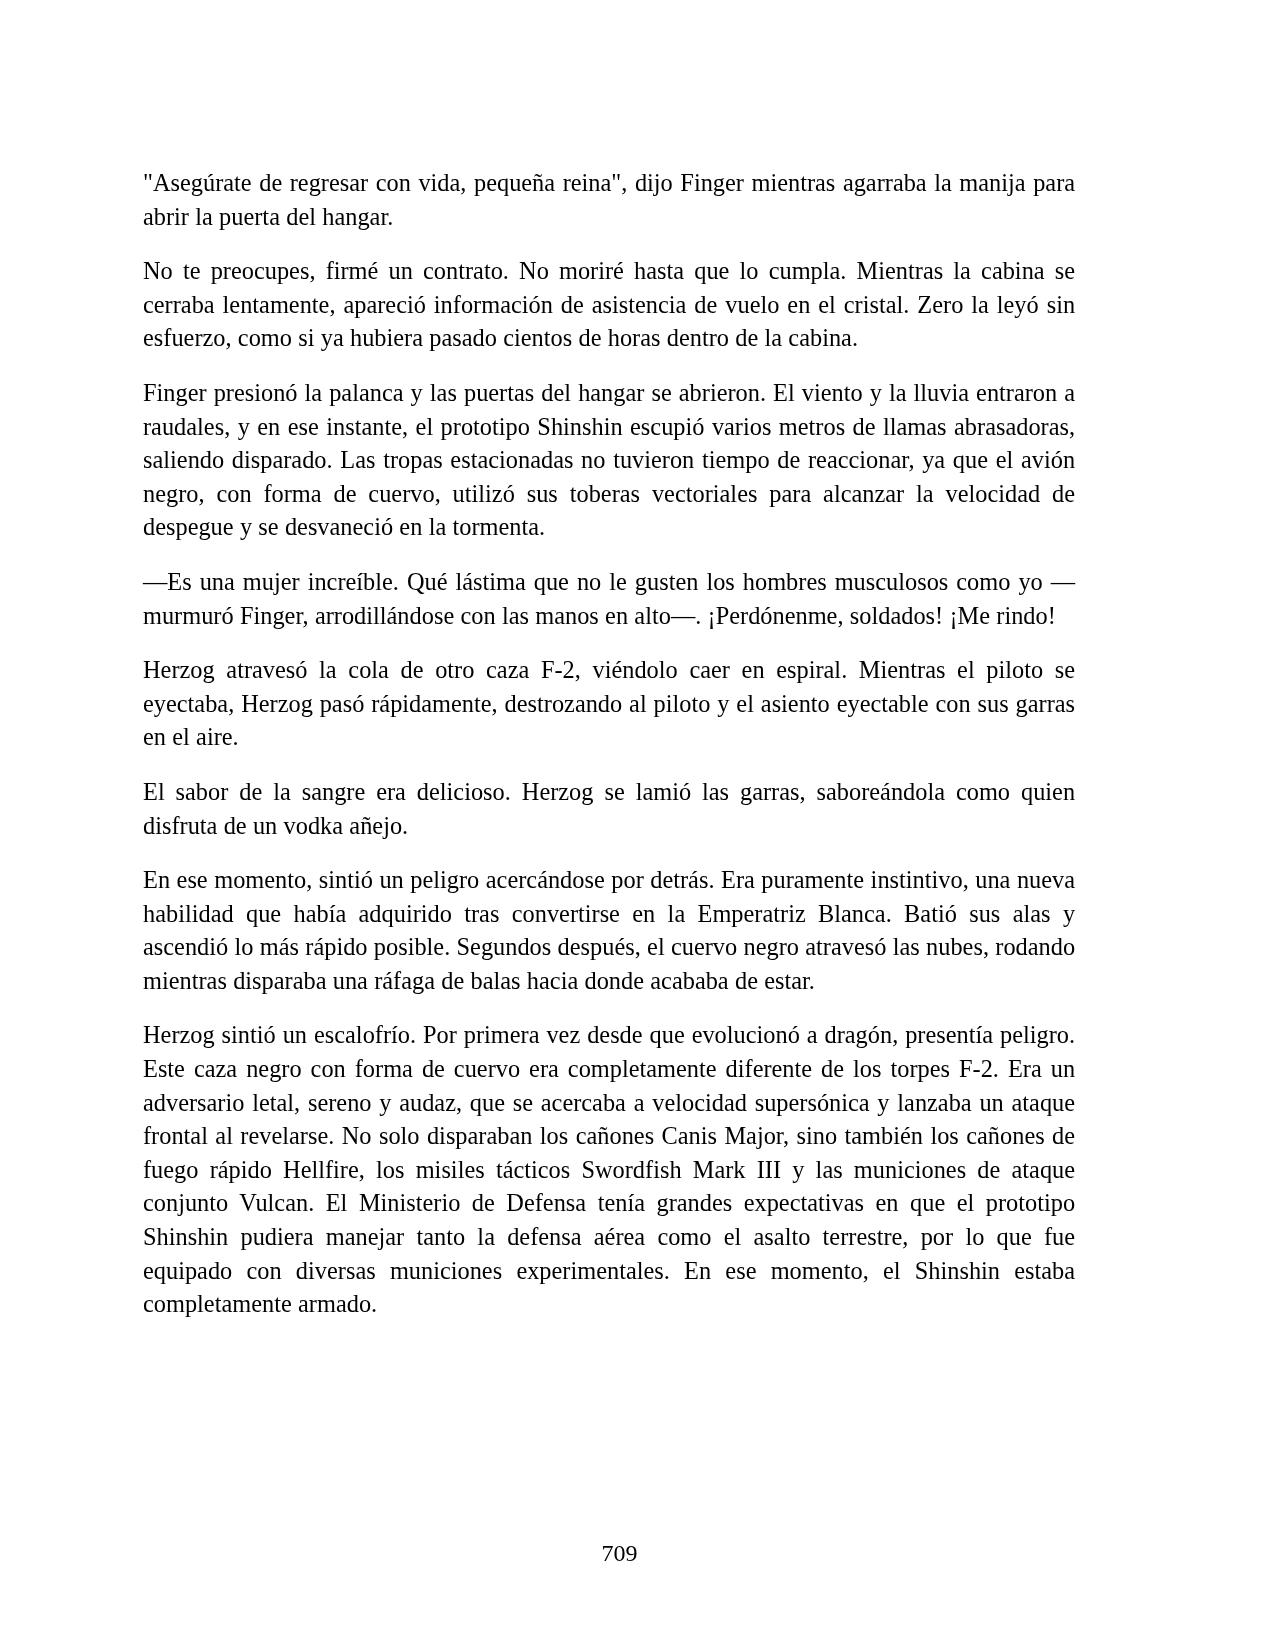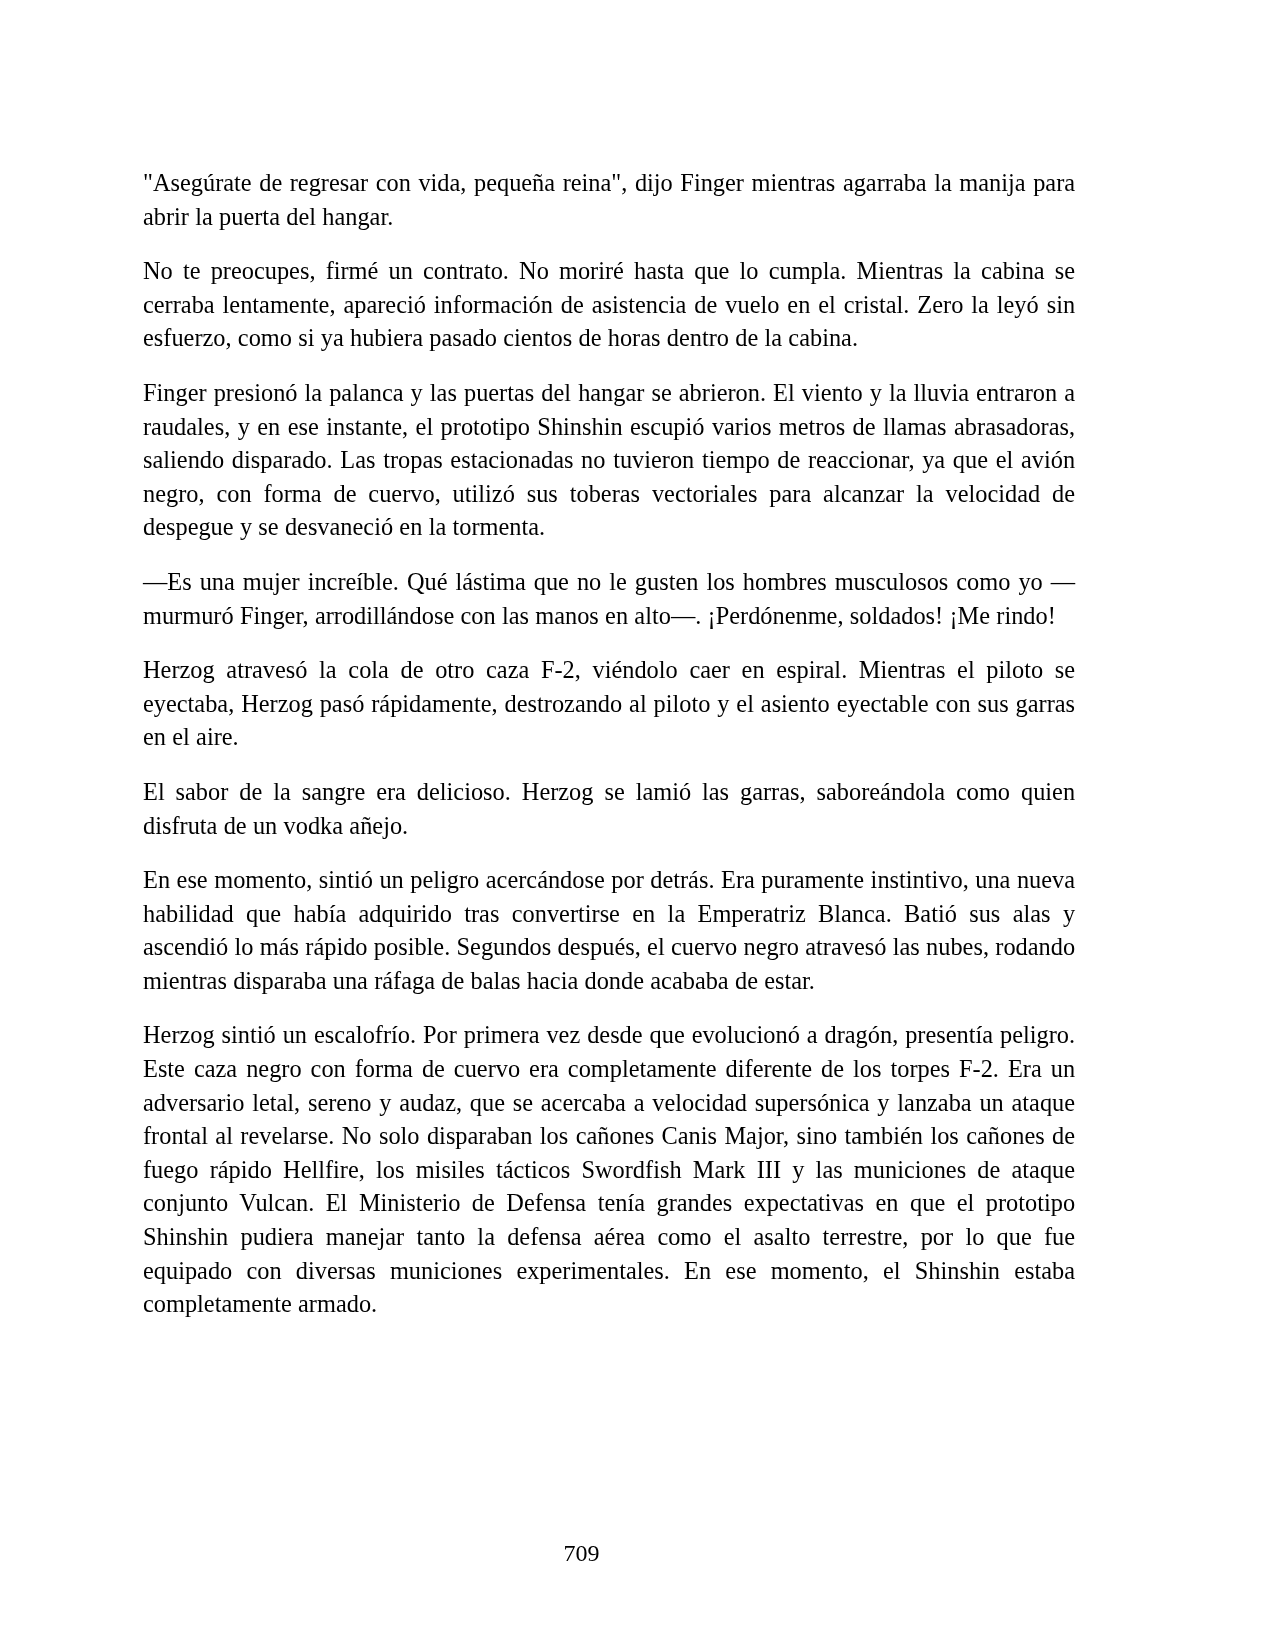--- a/index.html
+++ b/index.html
@@ -46,20 +46,21 @@
   .page-number {
     position: absolute;
     left: 0;
     top: 1538px;
     width: 1163px;
     text-align: center;
     font-size: 24px;
     line-height: 30px;
     font-family: "Liberation Serif", "DejaVu Serif", serif;
     color: #000000;
+    padding-left: 38px;
   }
 </style>
 </head>
 <body>
 
 <div class="page">
 
   <div class="text-column">
     <p class="para">"Asegúrate de regresar con vida, pequeña reina", dijo Finger mientras agarraba la manija para abrir la puerta del hangar.</p>
     <p class="para">No te preocupes, firmé un contrato. No moriré hasta que lo cumpla. Mientras la cabina se cerraba lentamente, apareció información de asistencia de vuelo en el cristal. Zero la leyó sin esfuerzo, como si ya hubiera pasado cientos de horas dentro de la cabina.</p>

